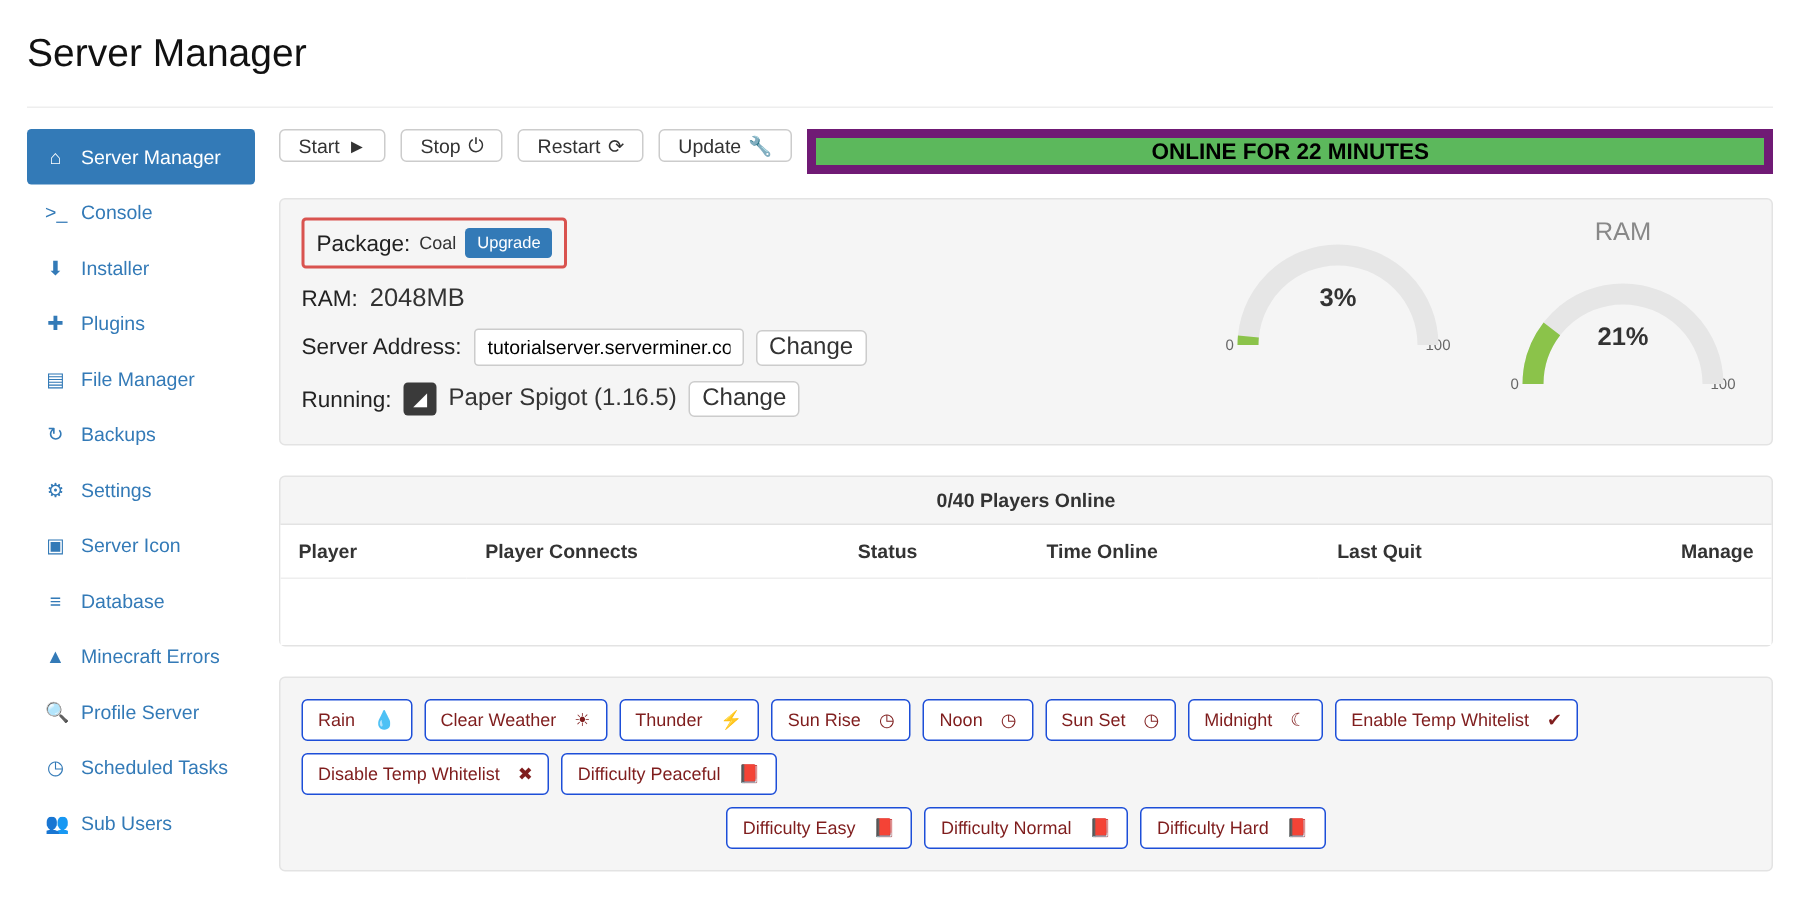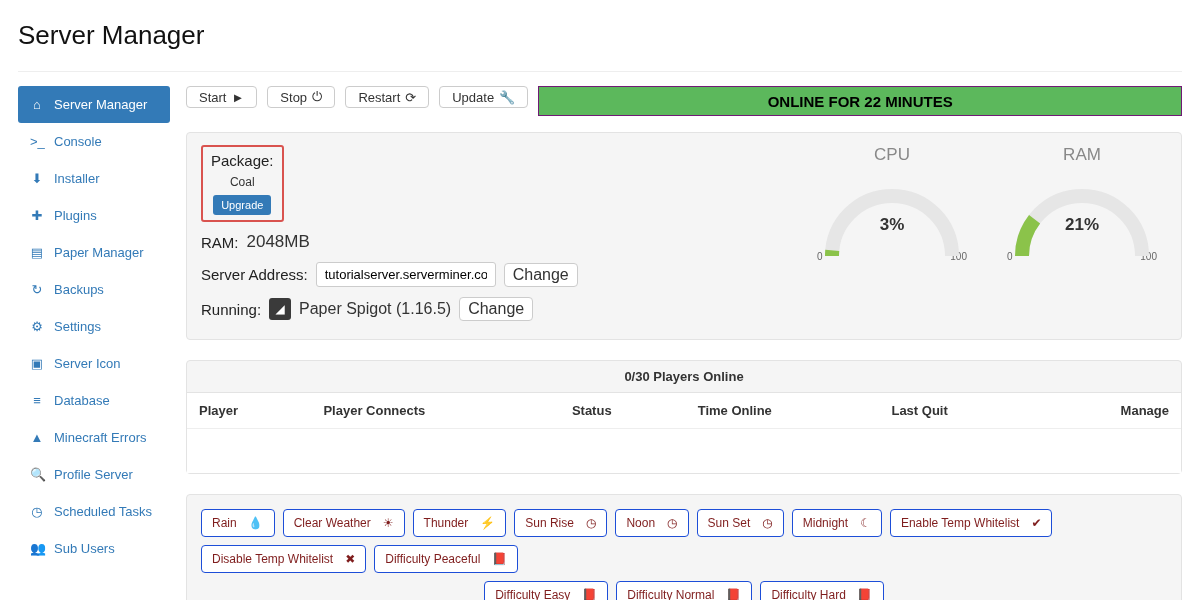--- a/index.html
+++ b/index.html
@@ -12,29 +12,29 @@
 .layout { display:flex; padding:0 18px; gap:16px; }
 .sidebar { width:152px; flex-shrink:0; }
 .side-item { display:flex; align-items:center; gap:10px; height:37px; padding:0 12px; font-size:13px; color:#337ab7; cursor:pointer; border-radius:3px; }
 .side-item.active { background:#337ab7; color:#fff; }
 .side-item .ic { width:14px; text-align:center; font-size:13px; }
 .main { flex:1; min-width:0; }
 .toprow { display:flex; gap:10px; align-items:stretch; margin-bottom:16px; }
 .btn { display:inline-flex; align-items:center; gap:5px; height:22px; padding:0 12px; background:#fff; border:1px solid #ccc; border-radius:4px; font-size:13px; color:#333; cursor:pointer; }
 .btn.small { height:24px; padding:0 8px; font-size:16px; }
 .btn-blue { background:#337ab7; color:#fff; border:none; height:20px; padding:0 8px; font-size:11px; border-radius:3px; display:inline-flex; align-items:center; cursor:pointer; }
-.status-bar { flex:1; background:#5cb85c; border:1px solid #701a75; color:#000; display:flex; align-items:center; justify-content:center; font-size:15px; font-weight:700; height:30px; }
+.status-bar { flex:1; background:#5cb85c; border:6px solid #701a75; color:#000; display:flex; align-items:center; justify-content:center; font-size:15px; font-weight:700; height:30px; }
 .panel { background:#f5f5f5; border:1px solid #e3e3e3; border-radius:4px; margin-bottom:20px; }
 .info-panel { display:flex; padding:12px 14px 8px; gap:20px; }
 .info-left { flex:1; }
 .info-row { display:flex; align-items:center; gap:8px; margin-bottom:10px; font-size:15px; }
 .info-label { color:#222; }
 .info-val { color:#333; }
 .info-input { border:1px solid #ccc; border-radius:3px; padding:4px 8px; font-size:13px; width:180px; }
-.pkg-box { border:2px solid #d9534f; padding:5px 8px; border-radius:3px; display:inline-flex; align-items:center; gap:6px;flex-direction:column; }
+.pkg-box { border:2px solid #d9534f; padding:5px 8px; border-radius:3px; display:inline-flex; align-items:center; gap:6px; }
 .jar-icon { width:22px; height:22px; background:#3a3a3a; border-radius:3px; display:inline-flex; align-items:center; justify-content:center; color:#fff; font-size:12px; }
 .gauge-wrap { width:170px; text-align:center; }
 .gauge-title { font-size:17px; color:#888; margin-bottom:6px; font-family:Arial,sans-serif; }
 .gauge { position:relative; width:150px; height:80px; margin:0 auto; }
 .gauge svg { width:150px; height:100px; }
 .gauge-val { position:absolute; top:44px; left:0; width:100%; text-align:center; font-size:17px; font-weight:700; color:#333; }
 .gauge-ticks { display:flex; justify-content:space-between; font-size:10px; color:#666; width:150px; margin:0 auto; }
 .players-panel { padding:0; }
 .players-header { text-align:center; padding:8px; font-size:13px; font-weight:700; border-bottom:1px solid #e3e3e3; }
 table.players { width:100%; border-collapse:collapse; background:#fff; }
@@ -68,21 +68,21 @@
         <div class="side-item">
           <span class="ic">⬇</span>
           <span>Installer</span>
         </div>
         <div class="side-item">
           <span class="ic">✚</span>
           <span>Plugins</span>
         </div>
         <div class="side-item">
           <span class="ic">▤</span>
-          <span>Paper Manager</span>
+          <span>File Manager</span>
         </div>
         <div class="side-item">
           <span class="ic">↻</span>
           <span>Backups</span>
         </div>
         <div class="side-item">
           <span class="ic">⚙</span>
           <span>Settings</span>
         </div>
         <div class="side-item">
@@ -151,21 +151,20 @@
             <button class="btn small">Change</button>
           </div>
           <div class="info-row">
             <span class="info-label">Running:</span>
             <span class="jar-icon">◢</span>
             <span class="info-val" style="font-size:16px">Paper Spigot (1.16.5)</span>
             <button class="btn small">Change</button>
           </div>
         </div>
         <div class="gauge-wrap">
-          <div class="gauge-title">CPU</div>
           <div class="gauge">
             <svg viewBox="0 0 150 90">
                 <path d="M15 80 A60 60 0 0 1 135 80" stroke="#e6e6e6" stroke-width="14" fill="none"></path>
                 <path id="cpu-arc" stroke="#8bc34a" stroke-width="14" fill="none" d="M15 79.99999999999999 A60 60 0 0 1 15.266282123815202 74.35350120088914"></path>
               </svg>
             <div class="gauge-val">3%</div>
           </div>
           <div class="gauge-ticks">
               <span>0</span>
               <span>100</span>
@@ -181,21 +180,21 @@
             <div class="gauge-val">21%</div>
           </div>
           <div class="gauge-ticks">
               <span>0</span>
               <span>100</span>
             </div>
         </div>
       </div>
 
       <div class="panel players-panel">
-        <div class="players-header">0/30 Players Online</div>
+        <div class="players-header">0/40 Players Online</div>
         <table class="players">
           <thead>
               <tr id="players-head">
                 <th>Player</th>
                 <th>Player Connects</th>
                 <th>Status</th>
                 <th>Time Online</th>
                 <th>Last Quit</th>
                 <th>Manage</th>
               </tr>

